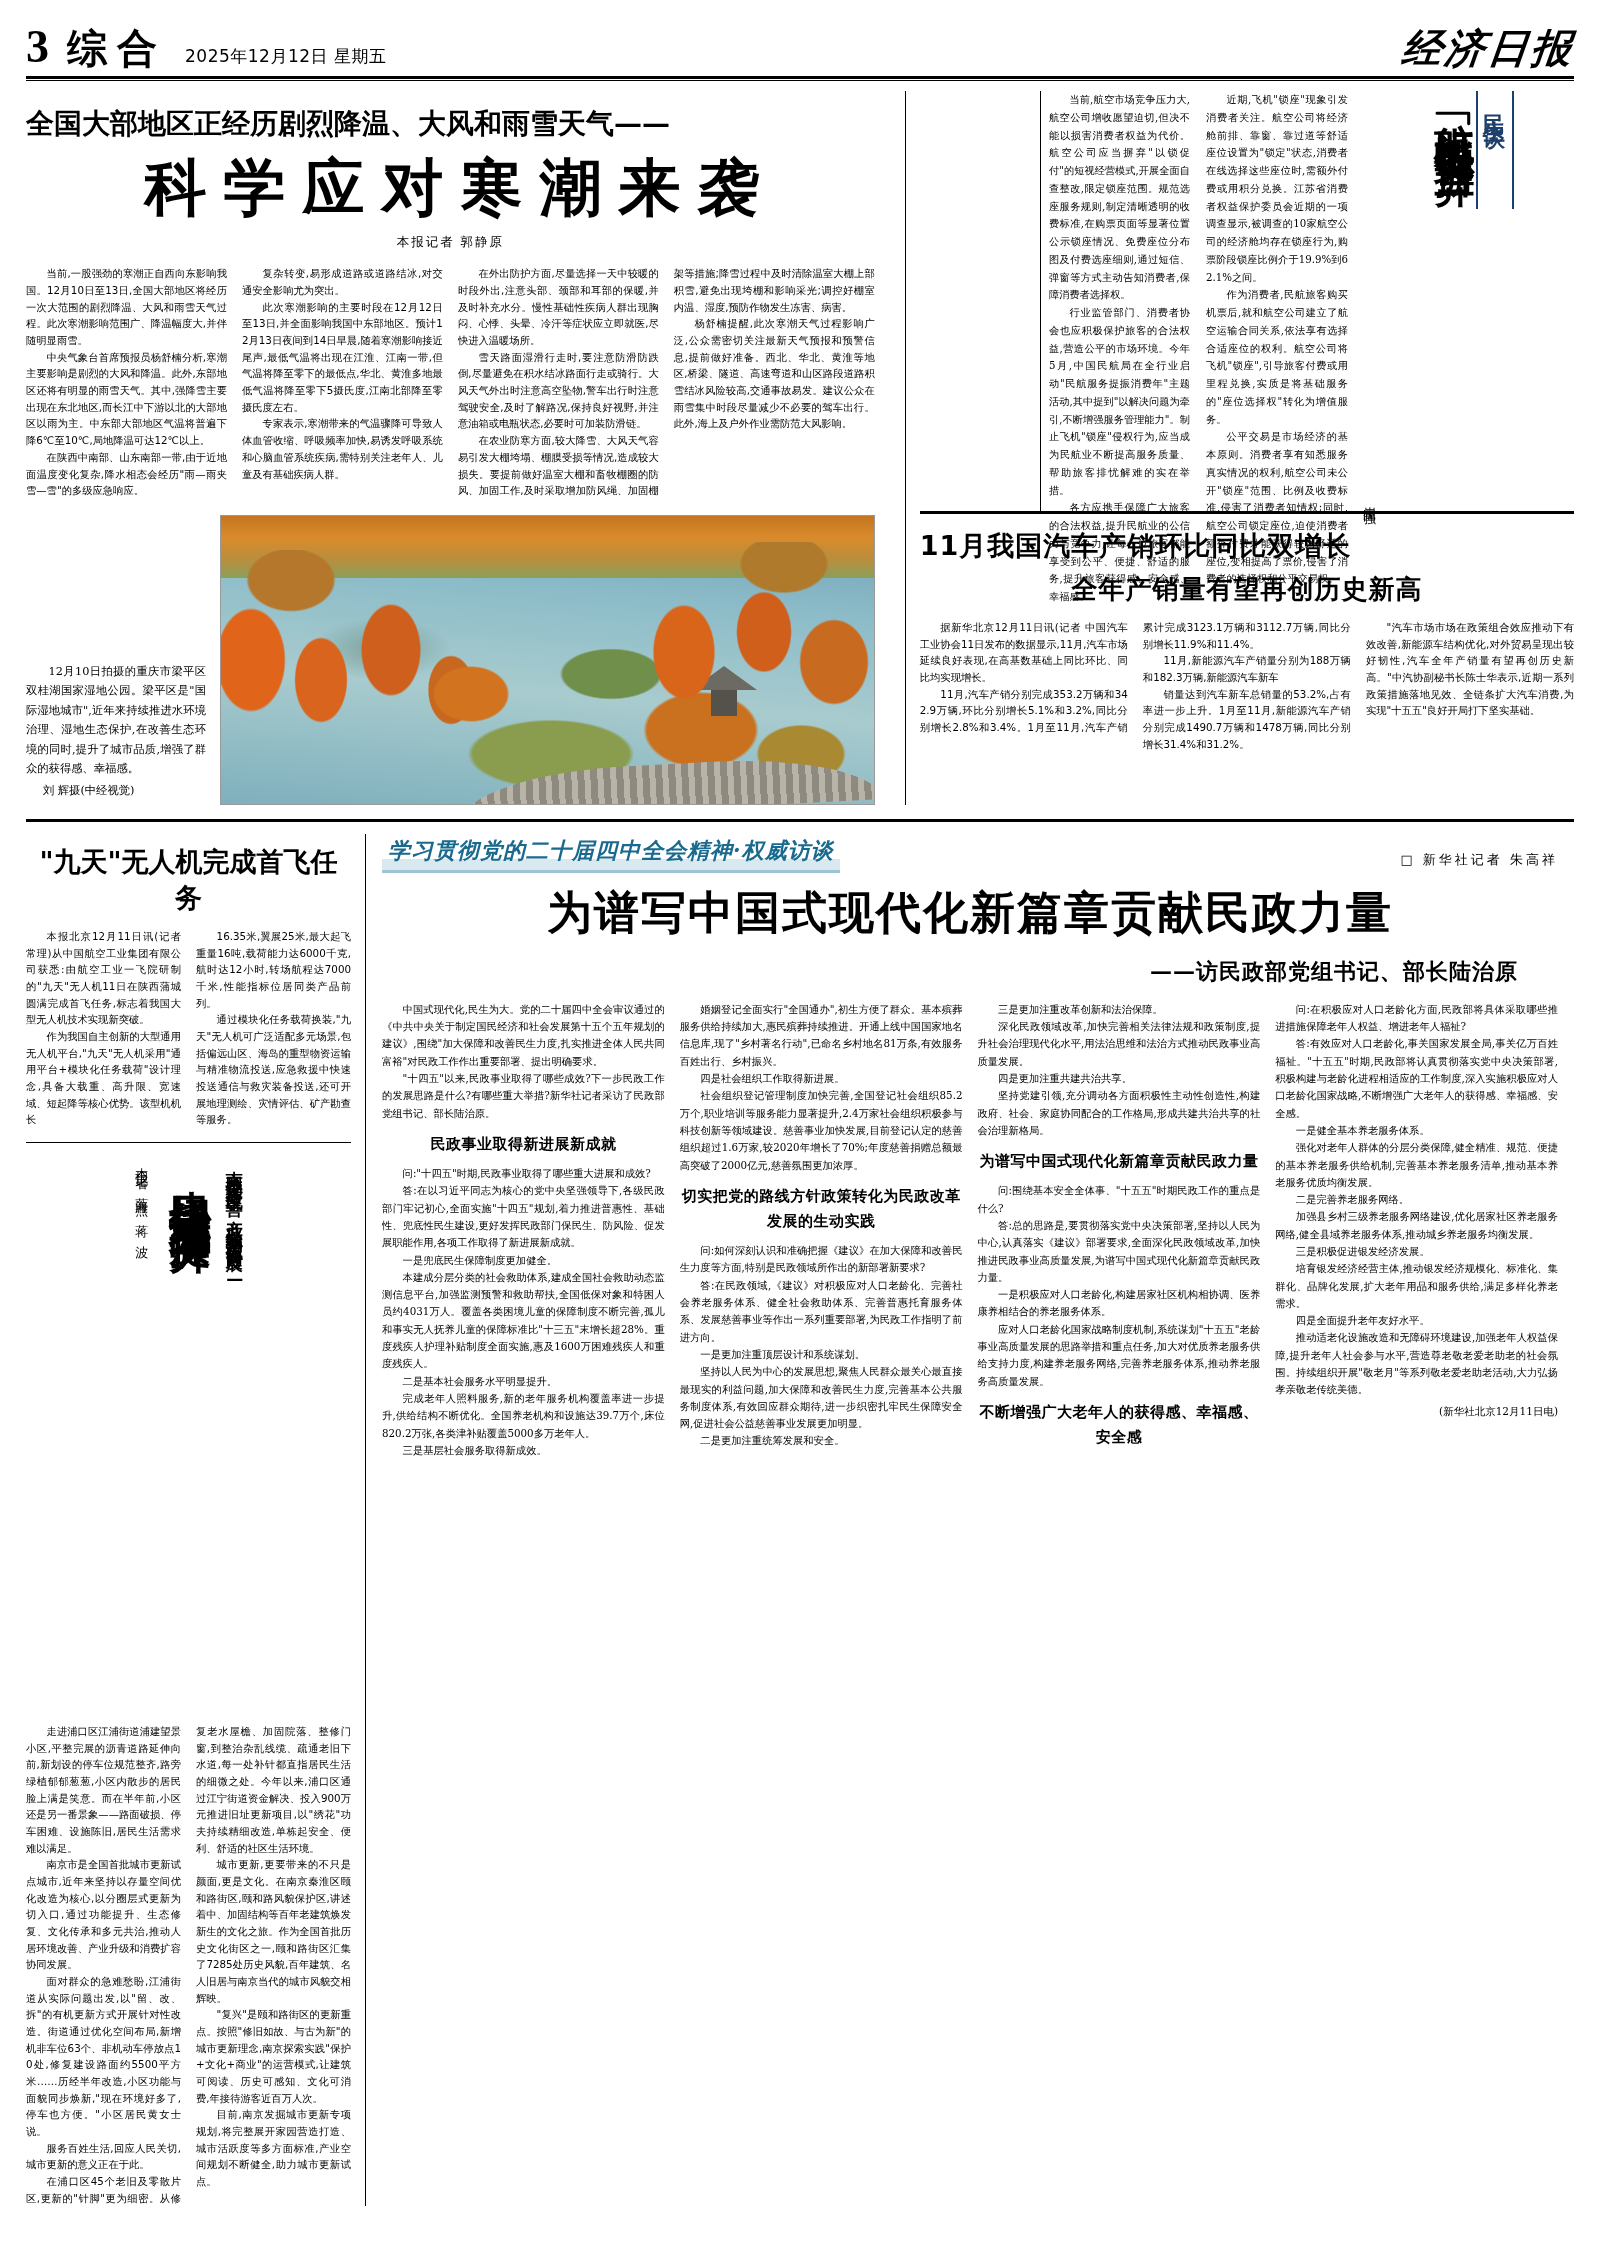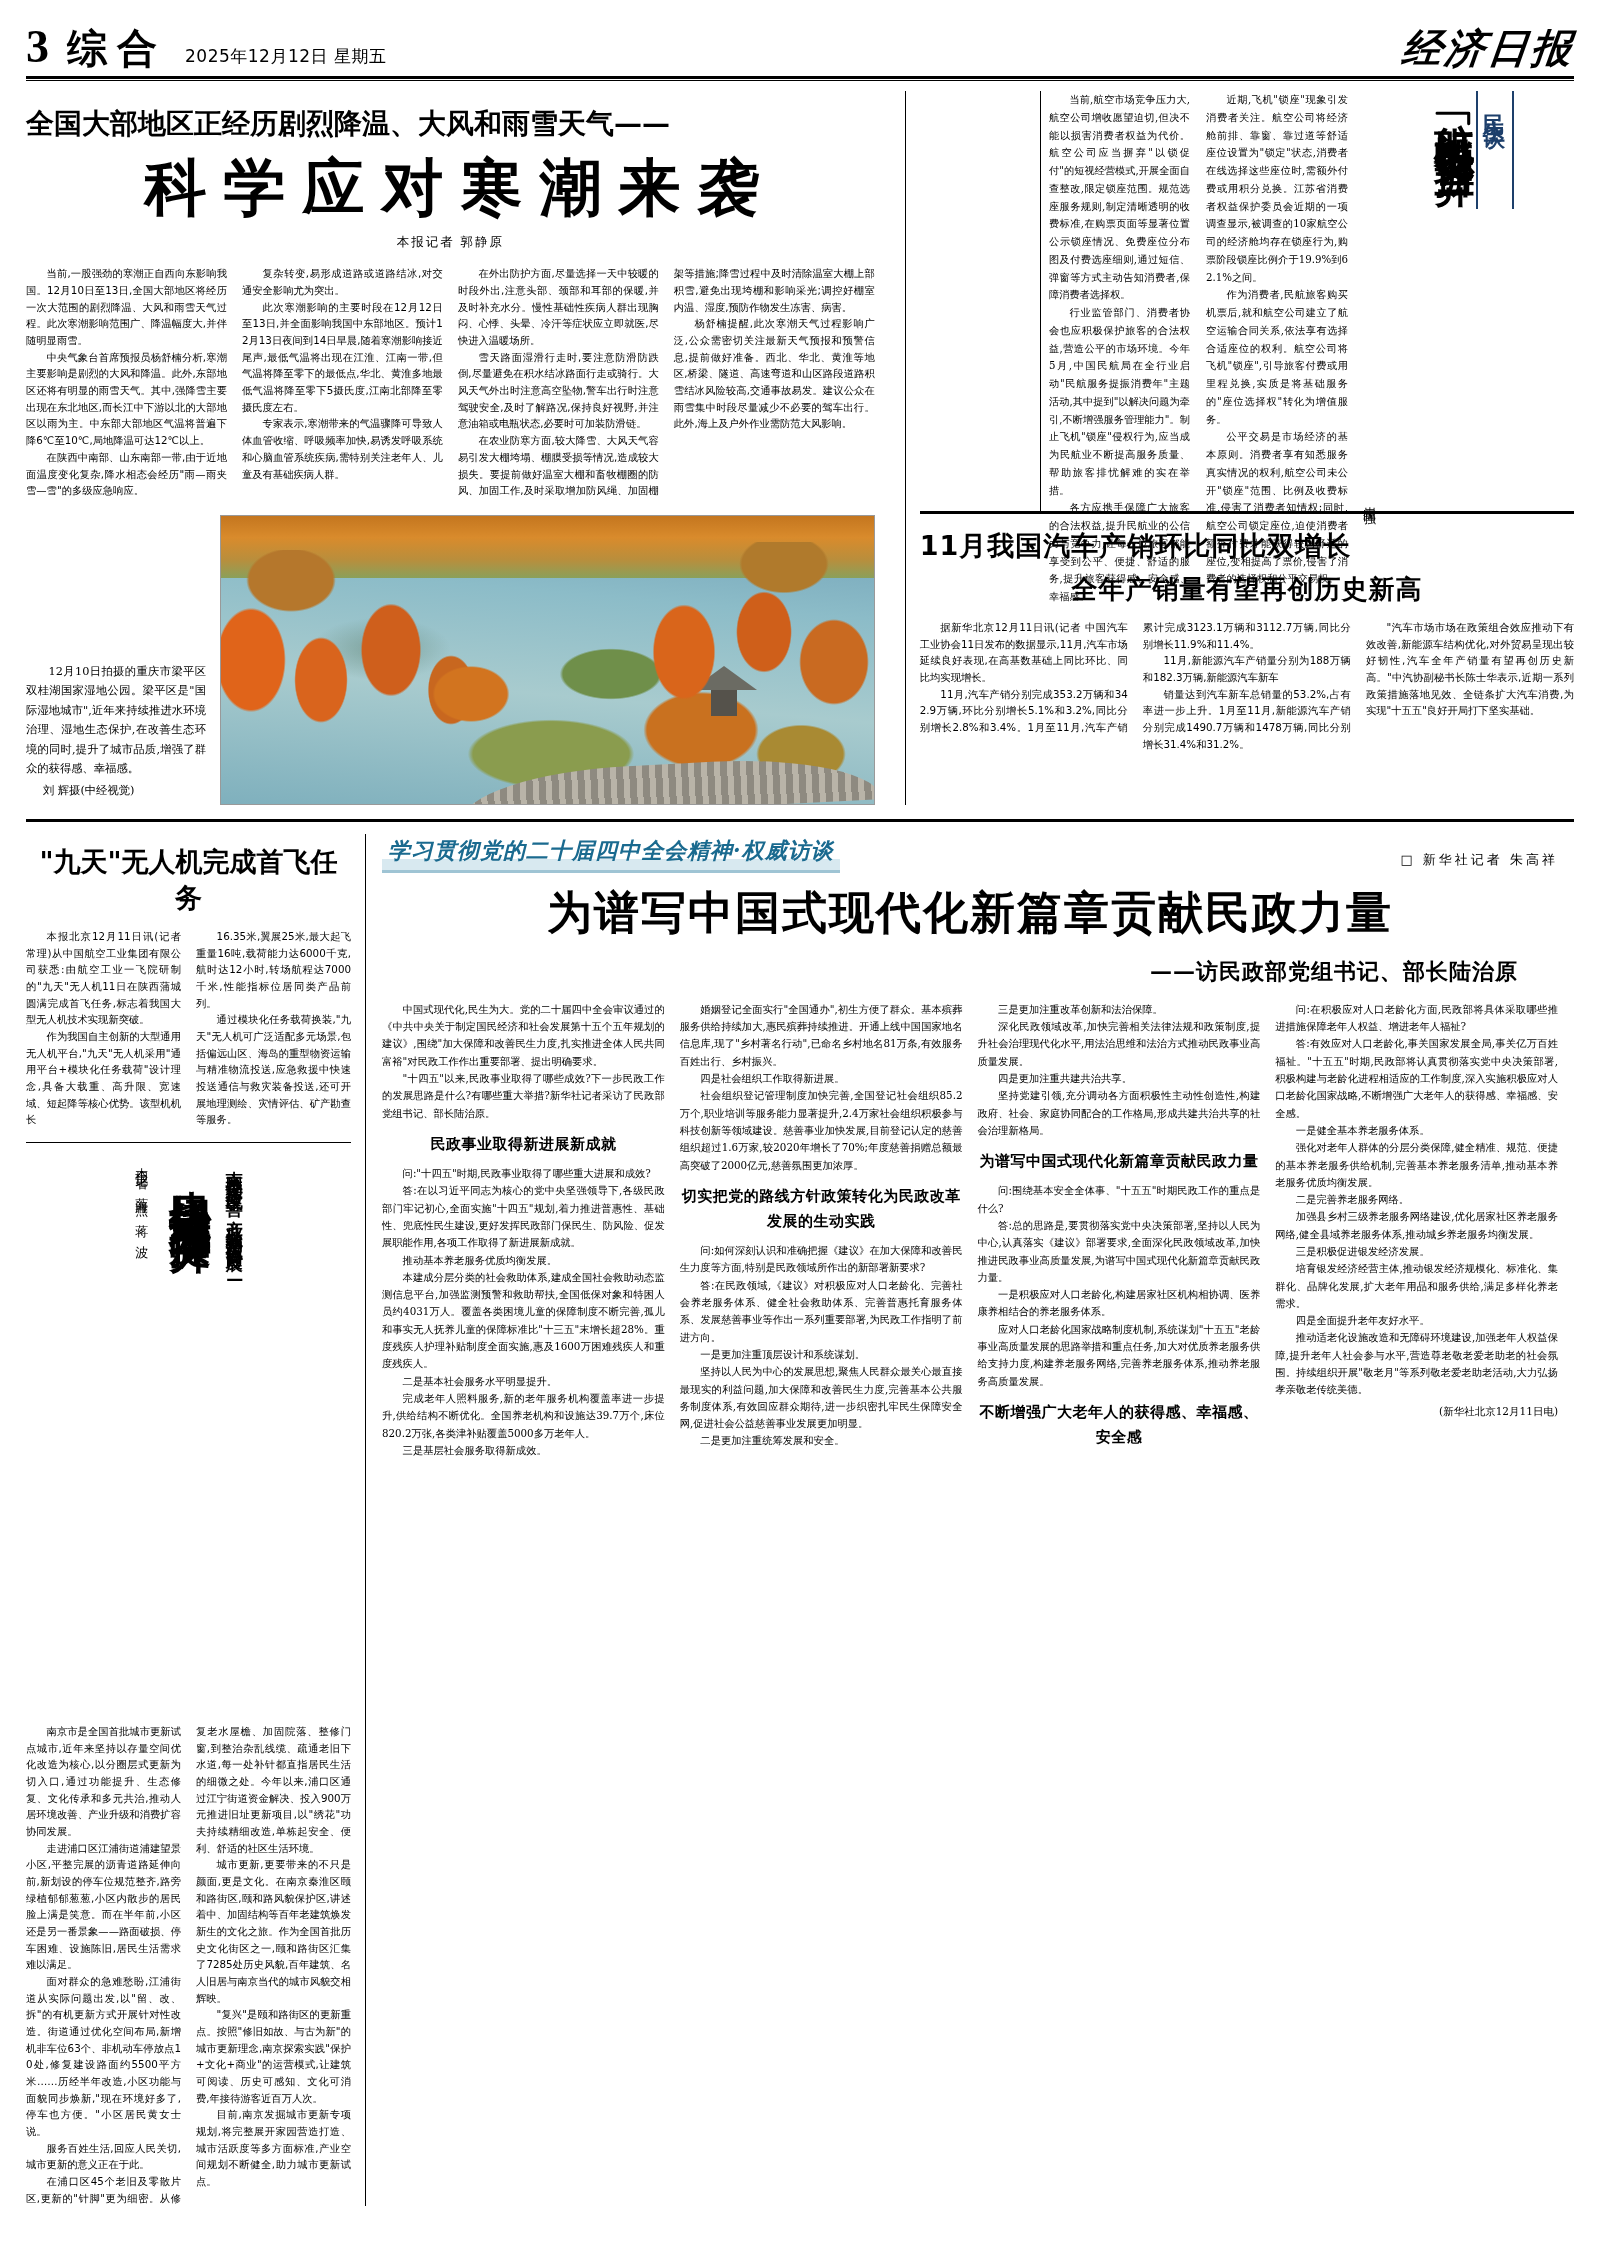--- a/index.html
+++ b/index.html
@@ -356,22 +356,22 @@
 
       <div class="hr-light" style="margin-top:14px"></div>
 
       <div class="nj-wrap">
         <div class="nj-kicker">南京推动人居环境改善、产业升级和消费扩容协同发展——</div>
         <div class="nj-title">小切口撬动城市品质提升</div>
         <div class="nj-author">本报记者  薛海燕  蒋  波</div>
       </div>
 
       <div class="body-text cols2" style="margin-top:6px">
+        <p>走进浦口区江浦街道浦建望景小区,平整完展的沥青道路延伸向前,新划设的停车位规范整齐,路旁绿植郁郁葱葱,小区内散步的居民脸上满是笑意。而在半年前,小区还是另一番景象——路面破损、停车困难、设施陈旧,居民生活需求难以满足。</p>
         <p>南京市是全国首批城市更新试点城市,近年来坚持以存量空间优化改造为核心,以分圈层式更新为切入口,通过功能提升、生态修复、文化传承和多元共治,推动人居环境改善、产业升级和消费扩容协同发展。</p>
-        <p>走进浦口区江浦街道浦建望景小区,平整完展的沥青道路延伸向前,新划设的停车位规范整齐,路旁绿植郁郁葱葱,小区内散步的居民脸上满是笑意。而在半年前,小区还是另一番景象——路面破损、停车困难、设施陈旧,居民生活需求难以满足。</p>
         <p>面对群众的急难愁盼,江浦街道从实际问题出发,以"留、改、拆"的有机更新方式开展针对性改造。街道通过优化空间布局,新增机非车位63个、非机动车停放点10处,修复建设路面约5500平方米……历经半年改造,小区功能与面貌同步焕新,"现在环境好多了,停车也方便。"小区居民黄女士说。</p>
         <p>服务百姓生活,回应人民关切,城市更新的意义正在于此。</p>
         <p>在浦口区45个老旧及零散片区,更新的"针脚"更为细密。从修复老水屋檐、加固院落、整修门窗,到整治杂乱线缆、疏通老旧下水道,每一处补针都直指居民生活的细微之处。今年以来,浦口区通过江宁街道资金解决、投入900万元推进旧址更新项目,以"绣花"功夫持续精细改造,单栋起安全、便利、舒适的社区生活环境。</p>
         <p>城市更新,更要带来的不只是颜面,更是文化。在南京秦淮区颐和路街区,颐和路风貌保护区,讲述着中、加固结构等百年老建筑焕发新生的文化之旅。作为全国首批历史文化街区之一,颐和路街区汇集了7285处历史风貌,百年建筑、名人旧居与南京当代的城市风貌交相辉映。</p>
         <p>"复兴"是颐和路街区的更新重点。按照"修旧如故、与古为新"的城市更新理念,南京探索实践"保护+文化+商业"的运营模式,让建筑可阅读、历史可感知、文化可消费,年接待游客近百万人次。</p>
         <p>目前,南京发掘城市更新专项规划,将完整展开家园营造打造、城市活跃度等多方面标准,产业空间规划不断健全,助力城市更新试点。</p>
       </div>
     </div>
 
     <div class="mid-center">
@@ -385,21 +385,21 @@
       <div class="interview-head">为谱写中国式现代化新篇章贡献民政力量</div>
       <div class="interview-sub">——访民政部党组书记、部长陆治原</div>
 
       <div class="qa cols4">
         <p>中国式现代化,民生为大。党的二十届四中全会审议通过的《中共中央关于制定国民经济和社会发展第十五个五年规划的建议》,围绕"加大保障和改善民生力度,扎实推进全体人民共同富裕"对民政工作作出重要部署、提出明确要求。</p>
         <p>"十四五"以来,民政事业取得了哪些成效?下一步民政工作的发展思路是什么?有哪些重大举措?新华社记者采访了民政部党组书记、部长陆治原。</p>
 
         <div class="sub-head">民政事业取得新进展新成就</div>
         <p>问:"十四五"时期,民政事业取得了哪些重大进展和成效?</p>
         <p>答:在以习近平同志为核心的党中央坚强领导下,各级民政部门牢记初心,全面实施"十四五"规划,着力推进普惠性、基础性、兜底性民生建设,更好发挥民政部门保民生、防风险、促发展职能作用,各项工作取得了新进展新成就。</p>
-        <p>推动基本养老服务优质均衡发展。</p>
+        <p>一是兜底民生保障制度更加健全。</p>
         <p>本建成分层分类的社会救助体系,建成全国社会救助动态监测信息平台,加强监测预警和救助帮扶,全国低保对象和特困人员约4031万人。覆盖各类困境儿童的保障制度不断完善,孤儿和事实无人抚养儿童的保障标准比"十三五"末增长超28%。重度残疾人护理补贴制度全面实施,惠及1600万困难残疾人和重度残疾人。</p>
         <p>二是基本社会服务水平明显提升。</p>
         <p>完成老年人照料服务,新的老年服务机构覆盖率进一步提升,供给结构不断优化。全国养老机构和设施达39.7万个,床位820.2万张,各类津补贴覆盖5000多万老年人。</p>
         <p>三是基层社会服务取得新成效。</p>
         <p>婚姻登记全面实行"全国通办",初生方便了群众。基本殡葬服务供给持续加大,惠民殡葬持续推进。开通上线中国国家地名信息库,现了"乡村著名行动",已命名乡村地名81万条,有效服务百姓出行、乡村振兴。</p>
         <p>四是社会组织工作取得新进展。</p>
         <p>社会组织登记管理制度加快完善,全国登记社会组织85.2万个,职业培训等服务能力显著提升,2.4万家社会组织积极参与科技创新等领域建设。慈善事业加快发展,目前登记认定的慈善组织超过1.6万家,较2020年增长了70%;年度慈善捐赠总额最高突破了2000亿元,慈善氛围更加浓厚。</p>
 
         <div class="sub-head">切实把党的路线方针政策转化为民政改革发展的生动实践</div>
         <p>问:如何深刻认识和准确把握《建议》在加大保障和改善民生力度等方面,特别是民政领域所作出的新部署新要求?</p>

